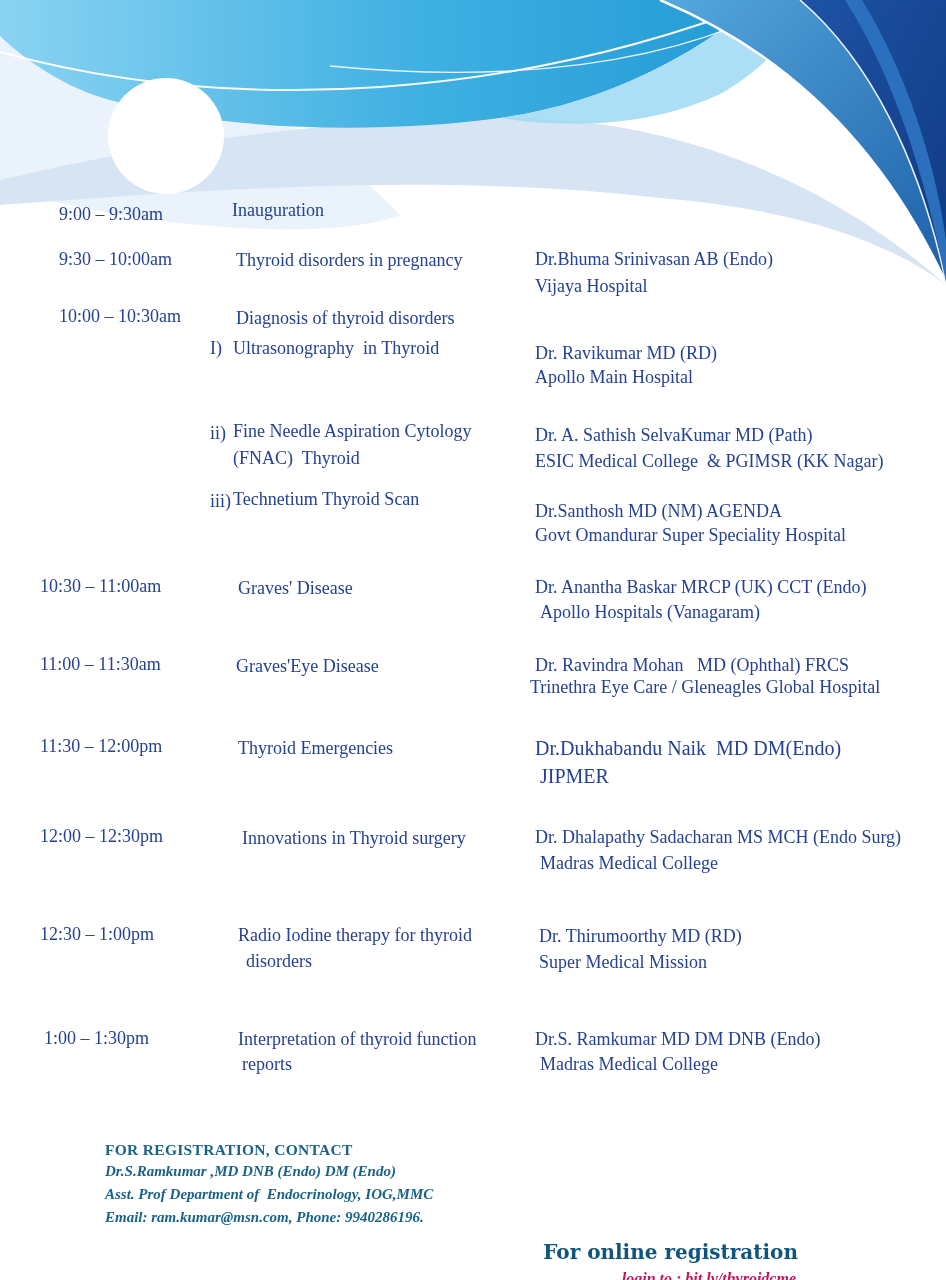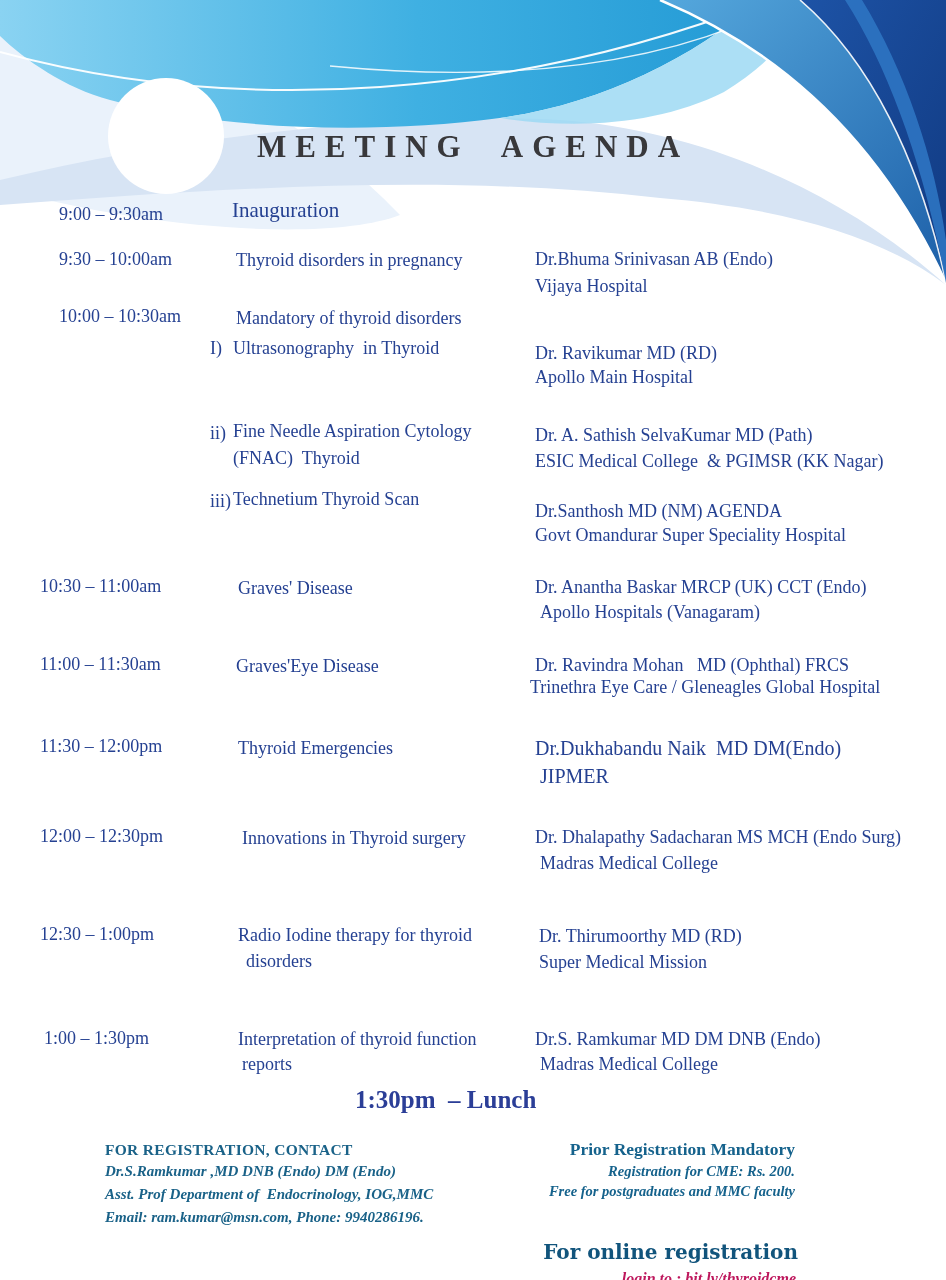--- a/index.html
+++ b/index.html
@@ -62,37 +62,36 @@
     <path d="M0,52 C240,118 520,96 762,2" stroke="#ffffff" stroke-width="2" fill="none" opacity="0.95"></path>
     <path d="M330,66 C560,88 700,50 792,0" stroke="#ffffff" stroke-width="1.3" fill="none" opacity="0.85"></path>
     <path d="M660,0 L946,0 L946,283 C880,140 780,50 660,0 Z" fill="url(#g-mid)"></path>
     <path d="M660,0 C780,50 880,140 946,283" stroke="#ffffff" stroke-width="2.5" fill="none"></path>
     <path d="M800,0 L946,0 L946,283 C920,160 870,60 800,0 Z" fill="url(#g-navy)"></path>
     <path d="M800,0 C870,60 920,160 946,283" stroke="#ffffff" stroke-width="1.6" fill="none" opacity="0.9"></path>
     <path d="M862,0 C905,70 935,160 946,240 L946,283 C925,170 890,70 845,0 Z" fill="#2e74c2" opacity="0.9"></path>
     <circle cx="166" cy="136" r="58" fill="#ffffff"></circle>
   </svg>
 
-  <div class="page-title">MEETING AGENDA</div>
 
   <div class="row" style="top:199px">
     <span class="c t" style="top:4px">9:00 – 9:30am</span>
-    <span class="c tp" style="left:232px;font-size:21px">Inauguration</span>
+    <span class="c tp" style="left:232px;font-size:18px">Inauguration</span>
   </div>
 
   <div class="row" style="top:248px">
     <span class="c t">9:30 – 10:00am</span>
     <span class="c tp" style="top:1px">Thyroid disorders in pregnancy</span>
     <span class="c sp">Dr.Bhuma Srinivasan AB (Endo)</span>
     <span class="c sp" style="top:27px">Vijaya Hospital</span>
   </div>
 
   <div class="row" style="top:305px">
     <span class="c t">10:00 – 10:30am</span>
-    <span class="c tp" style="top:2px">Mandatory of thyroid disorders</span>
+    <span class="c tp" style="top:2px">Diagnosis of thyroid disorders</span>
   </div>
 
   <div class="row" style="top:337px">
     <span class="c mk">I)</span>
     <span class="c tp" style="left:233px">Ultrasonography  in Thyroid</span>
     <span class="c sp" style="top:5px">Dr. Ravikumar MD (RD)</span>
     <span class="c sp" style="top:29px">Apollo Main Hospital</span>
   </div>
 
   <div class="row" style="top:420px">
@@ -147,33 +146,27 @@
   </div>
 
   <div class="row" style="top:1027px">
     <span class="c t" style="left:44px">1:00 – 1:30pm</span>
     <span class="c tp" style="top:1px;left:238px">Interpretation of thyroid function</span>
     <span class="c tp" style="top:26px;left:242px">reports</span>
     <span class="c sp" style="top:1px">Dr.S. Ramkumar MD DM DNB (Endo)</span>
     <span class="c sp" style="top:26px;left:540px">Madras Medical College</span>
   </div>
 
-  <div class="lunch">1:30pm  – Lunch</div>
 
   <div class="foot-left">
     <div class="fl-head">FOR REGISTRATION, CONTACT</div>
     <span class="fl-line" style="top:22px">Dr.S.Ramkumar ,MD DNB (Endo) DM (Endo)</span>
     <span class="fl-line" style="top:45px">Asst. Prof Department of  Endocrinology, IOG,MMC</span>
     <span class="fl-line" style="top:68px">Email: ram.kumar@msn.com, Phone: 9940286196.</span>
   </div>
 
-  <div class="foot-right">
-    <div class="fr-head">Prior Registration Mandatory</div>
-    <span class="fr-line" style="top:24px">Registration for CME: Rs. 200.</span>
-    <span class="fr-line" style="top:44px">Free for postgraduates and MMC faculty</span>
-  </div>
 
   <div class="online">
     <div class="on-head">For online registration</div>
     <span class="on-line">login to : bit.ly/thyroidcme</span>
   </div>
 
 </div>
 
 </body></html>

